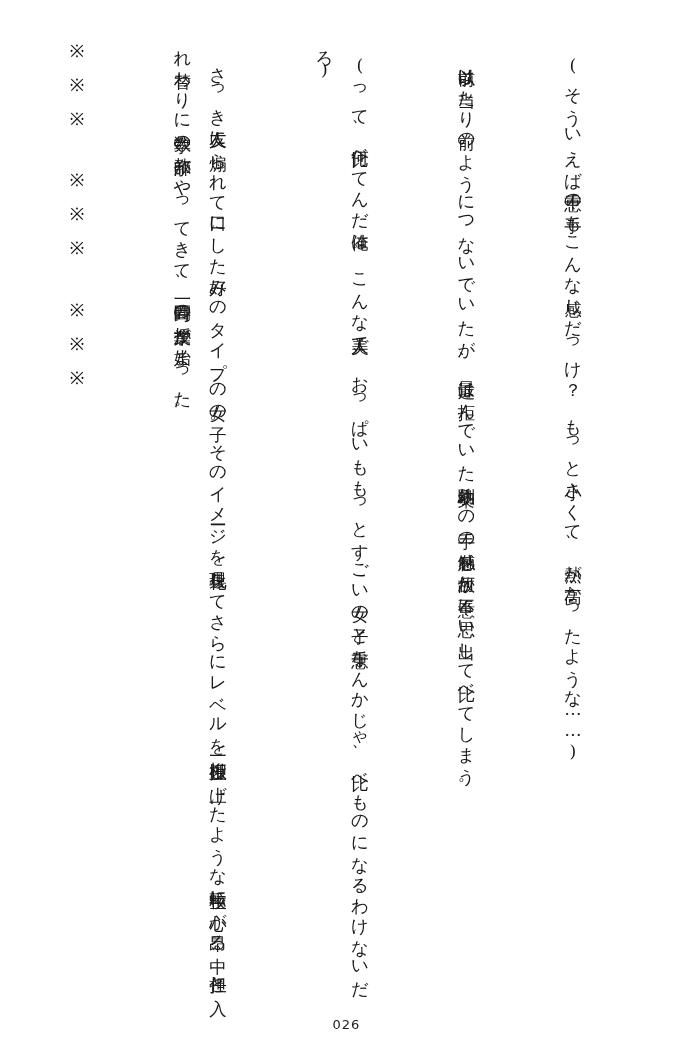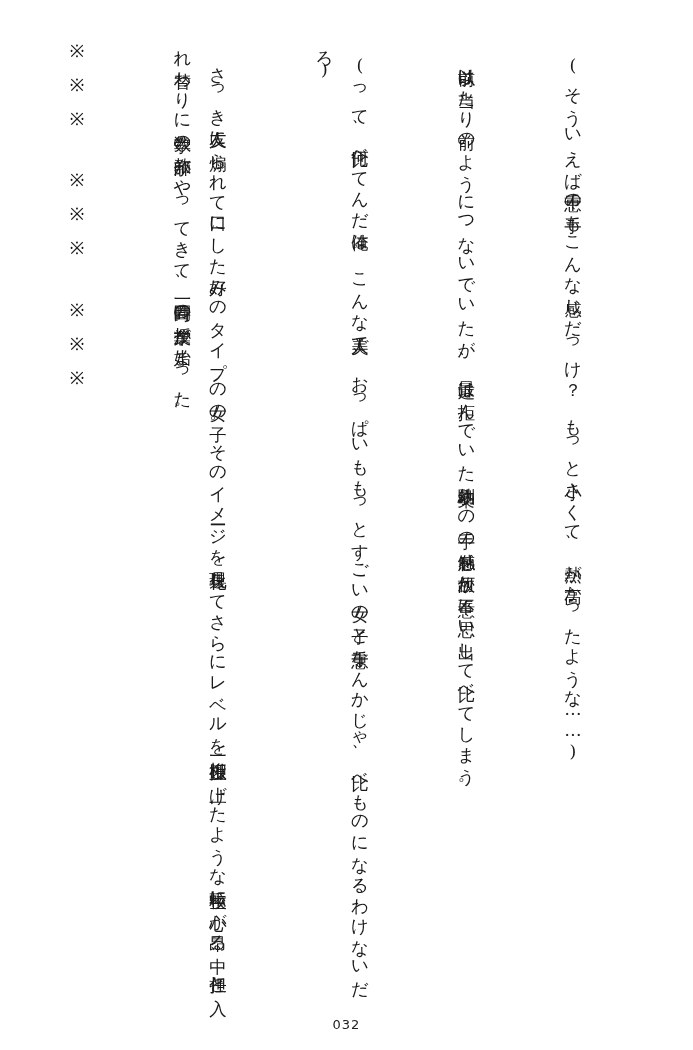--- a/index.html
+++ b/index.html
@@ -70,15 +70,15 @@
     <p>(そういえば千恵の手もこんな感じだっけ？　もっと小さくて、熱が高かったような……)</p>
     <p>以前は当たり前のようにつないでいたが、最近は拒んでいた幼馴染みの手の感触を何故か不意に思い出して比べてしまう。</p>
     <p>(って、何比べてんだ俺は。こんな美人で、おっぱいももっとすごい女の子と千恵なんかじゃ、比べものになるわけないだろ)</p>
     <p>さっき友人に煽られて口にした好みのタイプの女の子。そのイメージを具現化してさらにレベルを一桁以上押し上げたような転校生に心が昂る中、担任と入れ替わりに数学の教師がやってきて、一時間目の授業が始まった。</p>
     <p class="sep">※※※　※※※　※※※</p>
     
     
     
   </div>
 
-  <div id="page-number">032</div>
+  <div id="page-number">026</div>
 
 </div>
 
 </body></html>

